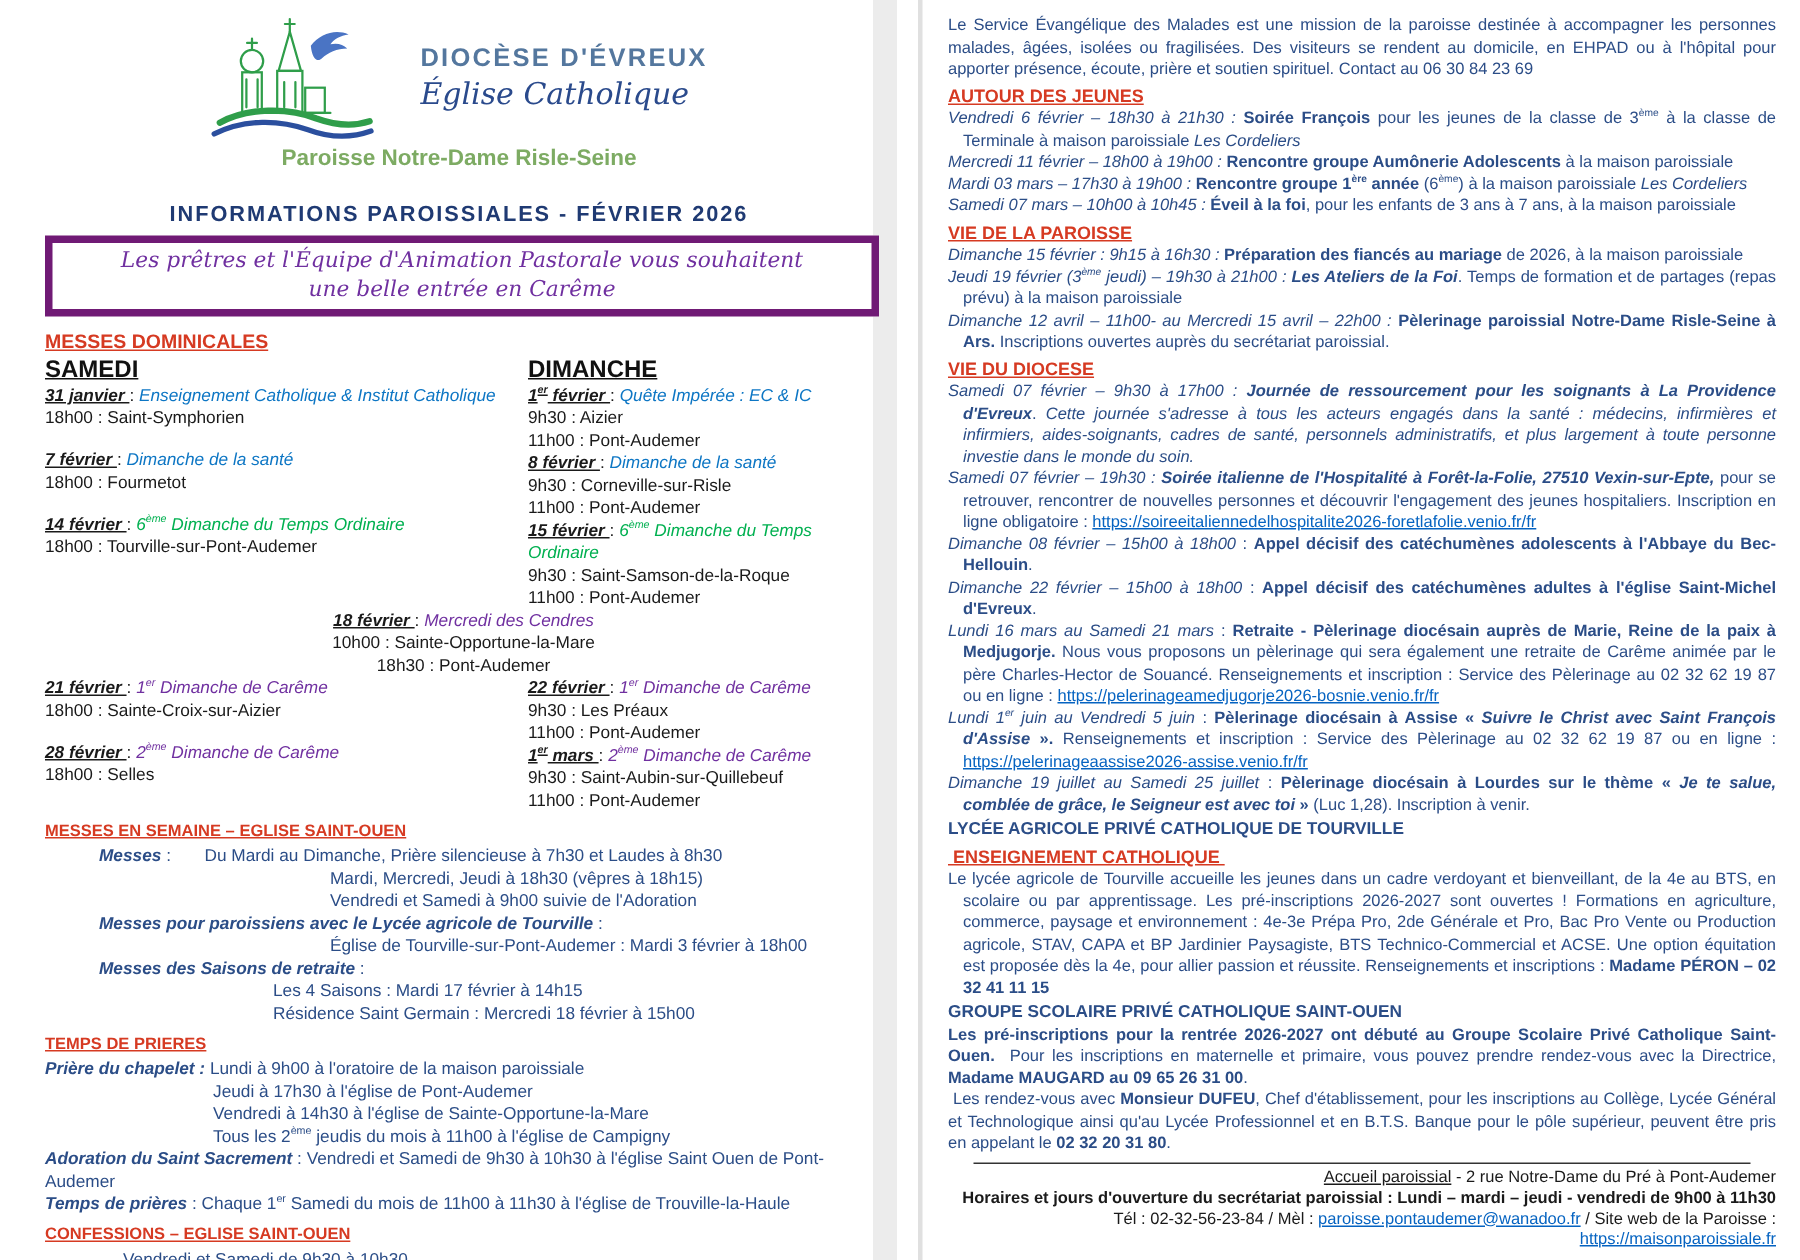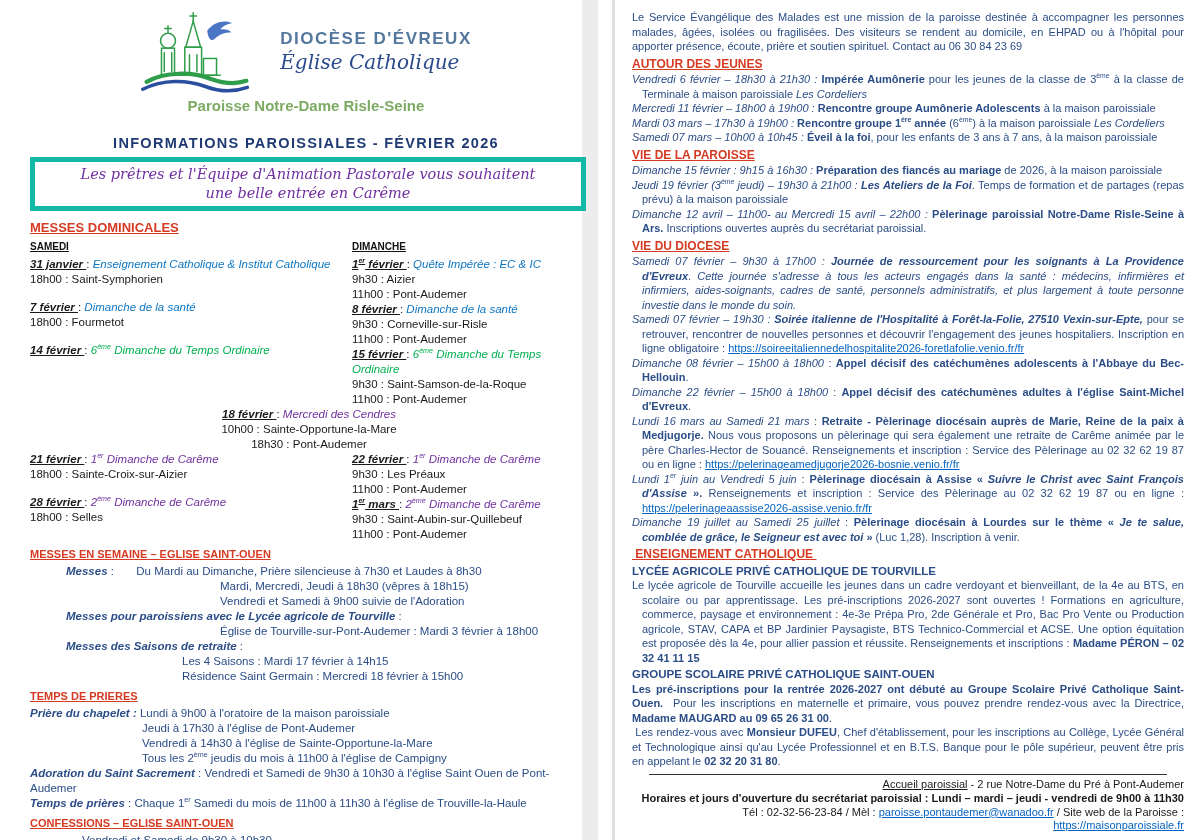--- a/index.html
+++ b/index.html
@@ -15,27 +15,27 @@
   .divider-band{position:absolute;left:582px;top:0;width:16px;height:840px;background:#ececec}
   .divider-line{position:absolute;left:612px;top:0;width:3px;height:840px;background:#e0e0e0}
 
   
   .page-left{position:absolute;left:0;top:0;width:612px;height:840px}
   .logo-row{display:flex;justify-content:center;align-items:center;gap:28px;margin-top:6px;height:90px}
   .logo-text .l1{font-size:17px;font-weight:bold;color:#54779e;letter-spacing:1.5px}
   .logo-text .l2{font-family:"DejaVu Serif",serif;font-style:italic;font-size:20px;color:#2a4a8c;margin-top:1px}
   .parish{text-align:center;color:#7dab63;font-weight:bold;font-size:15px;margin-top:1px}
   .doc-title{text-align:center;color:#1f3a73;font-weight:bold;font-size:14.5px;letter-spacing:1.3px;margin-top:21px}
-  .banner{margin:6px 26px 0 30px;border:5px solid #14b8a6;padding:3px 8px;text-align:center;background:#fff}
+  .banner{margin:6px 26px 0 30px;border:5px solid #701a75;padding:3px 8px;text-align:center;background:#fff}
   .banner .bl{font-family:"DejaVu Serif",serif;font-style:italic;color:var(--purple);font-size:14.5px;line-height:19px}
 
   .lbody{padding:7px 24px 0 30px;font-size:11.5px;line-height:15px}
   .lhead{color:var(--red);font-weight:bold;text-decoration:underline;font-size:11px;margin:5px 0 2px}
   .lhead.big{font-size:13px;margin-top:2px}
-  .lsub{color:#111;font-weight:bold;text-decoration:underline;font-size:10px;margin:2px 0 3px}
+  .lsub{color:#111;font-weight:bold;text-decoration:underline;font-size:16px;margin:2px 0 3px}
   .two-col{display:grid;grid-template-columns:322px 1fr}
 
   
   .page-right{position:absolute;left:630px;top:0;width:556px;height:840px;padding:10px 2px 0 2px;
               font-size:11px;line-height:14.5px;color:var(--navy)}
 
   
   .line{min-height:14px}
   .ctr{text-align:center}
   .gap{margin-bottom:13px}
@@ -117,20 +117,21 @@
 
       <div class="two-col">
         <div>
           <div class="lsub">SAMEDI</div>
           <div>
               <div class="line"><span class="t-d">31 janvier </span><span class="t-k">: </span><span class="t-bi">Enseignement Catholique &amp; Institut Catholique</span></div>
               <div class="line gap"><span class="t-k">18h00 : Saint-Symphorien</span></div>
               <div class="line"><span class="t-d">7 février </span><span class="t-k">: </span><span class="t-bi">Dimanche de la santé</span></div>
               <div class="line gap"><span class="t-k">18h00 : Fourmetot</span></div>
               <div class="line"><span class="t-d">14 février </span><span class="t-k">: </span><span class="t-gi">6</span><span class="t-gi t-sup">ème</span><span class="t-gi"> Dimanche du Temps Ordinaire</span></div>
+              <div class="line"><span class="t-k">18h00 : Tourville-sur-Pont-Audemer</span></div>
             </div>
         </div>
         <div>
           <div class="lsub">DIMANCHE</div>
           <div>
               <div class="line"><span class="t-d">1</span><span class="t-d t-sup">er</span><span class="t-d"> février </span><span class="t-k">: </span><span class="t-bi">Quête Impérée : EC &amp; IC</span></div>
               <div class="line"><span class="t-k">9h30 : Aizier</span></div>
               <div class="line"><span class="t-k">11h00 : Pont-Audemer</span></div>
               <div class="line"><span class="t-d">8 février </span><span class="t-k">: </span><span class="t-bi">Dimanche de la santé</span></div>
               <div class="line"><span class="t-k">9h30 : Corneville-sur-Risle</span></div>
@@ -193,38 +194,38 @@
         </div>
 
       <div class="lhead">SERVICE ÉVANGÉLIQUE DES MALADES</div>
     </div>
   </div>
 
   <div class="page-right">
     <div>
         <div class="line para flush"><span class="t-n">Le Service Évangélique des Malades est une mission de la paroisse destinée à accompagner les personnes malades, âgées, isolées ou fragilisées. Des visiteurs se rendent au domicile, en EHPAD ou à l'hôpital pour apporter présence, écoute, prière et soutien spirituel. Contact au 06 30 84 23 69</span></div>
         <div class="line head"><span class="t-h">AUTOUR DES JEUNES</span></div>
-        <div class="line para"><span class="t-ni">Vendredi 6 février – 18h30 à 21h30 : </span><span class="t-nb">Impérée Aumônerie</span><span class="t-n"> pour les jeunes de la classe de 3</span><span class="t-n t-sup">ème</span><span class="t-n"> à la classe de Terminale à maison paroissiale </span><span class="t-ni">Les Cordeliers</span></div>
+        <div class="line para"><span class="t-ni">Vendredi 6 février – 18h30 à 21h30 : </span><span class="t-nb">Soirée François</span><span class="t-n"> pour les jeunes de la classe de 3</span><span class="t-n t-sup">ème</span><span class="t-n"> à la classe de Terminale à maison paroissiale </span><span class="t-ni">Les Cordeliers</span></div>
         <div class="line para"><span class="t-ni">Mercredi 11 février – 18h00 à 19h00 : </span><span class="t-nb">Rencontre groupe Aumônerie Adolescents</span><span class="t-n"> à la maison paroissiale</span></div>
         <div class="line para"><span class="t-ni">Mardi 03 mars – 17h30 à 19h00 : </span><span class="t-nb">Rencontre groupe 1</span><span class="t-nb t-sup">ère</span><span class="t-nb"> année</span><span class="t-n"> (6</span><span class="t-n t-sup">ème</span><span class="t-n">) à la maison paroissiale </span><span class="t-ni">Les Cordeliers</span></div>
         <div class="line para"><span class="t-ni">Samedi 07 mars – 10h00 à 10h45 : </span><span class="t-nb">Éveil à la foi</span><span class="t-n">, pour les enfants de 3 ans à 7 ans, à la maison paroissiale</span></div>
         <div class="line head"><span class="t-h">VIE DE LA PAROISSE</span></div>
         <div class="line para"><span class="t-ni">Dimanche 15 février : 9h15 à 16h30 : </span><span class="t-nb">Préparation des fiancés au mariage</span><span class="t-n"> de 2026, à la maison paroissiale</span></div>
         <div class="line para"><span class="t-ni">Jeudi 19 février (3</span><span class="t-ni t-sup">ème</span><span class="t-ni"> jeudi) – 19h30 à 21h00 : </span><span class="t-nbi">Les Ateliers de la Foi</span><span class="t-n">. Temps de formation et de partages (repas prévu) à la maison paroissiale</span></div>
         <div class="line para"><span class="t-ni">Dimanche 12 avril – 11h00- au Mercredi 15 avril – 22h00 : </span><span class="t-nb">Pèlerinage paroissial Notre-Dame Risle-Seine à Ars.</span><span class="t-n"> Inscriptions ouvertes auprès du secrétariat paroissial.</span></div>
         <div class="line head"><span class="t-h">VIE DU DIOCESE</span></div>
         <div class="line para"><span class="t-ni">Samedi 07 février – 9h30 à 17h00 : </span><span class="t-nbi">Journée de ressourcement pour les soignants à La Providence d'Evreux</span><span class="t-n">. </span><span class="t-ni">Cette journée s'adresse à tous les acteurs engagés dans la santé : médecins, infirmières et infirmiers, aides-soignants, cadres de santé, personnels administratifs, et plus largement à toute personne investie dans le monde du soin.</span></div>
         <div class="line para"><span class="t-ni">Samedi 07 février – 19h30 : </span><span class="t-nbi">Soirée italienne de l'Hospitalité à Forêt-la-Folie, 27510 Vexin-sur-Epte,</span><span class="t-n"> pour se retrouver, rencontrer de nouvelles personnes et découvrir l'engagement des jeunes hospitaliers. Inscription en ligne obligatoire : </span><span class="t-l">https://soireeitaliennedelhospitalite2026-foretlafolie.venio.fr/fr</span></div>
         <div class="line para"><span class="t-ni">Dimanche 08 février – 15h00 à 18h00</span><span class="t-n"> : </span><span class="t-nb">Appel décisif des catéchumènes adolescents à l'Abbaye du Bec-Hellouin</span><span class="t-n">.</span></div>
         <div class="line para"><span class="t-ni">Dimanche 22 février – 15h00 à 18h00</span><span class="t-n"> : </span><span class="t-nb">Appel décisif des catéchumènes adultes à l'église Saint-Michel d'Evreux</span><span class="t-n">.</span></div>
         <div class="line para"><span class="t-ni">Lundi 16 mars au Samedi 21 mars</span><span class="t-n"> : </span><span class="t-nb">Retraite - Pèlerinage diocésain auprès de Marie, Reine de la paix à Medjugorje.</span><span class="t-n"> Nous vous proposons un pèlerinage qui sera également une retraite de Carême animée par le père Charles-Hector de Souancé. Renseignements et inscription : Service des Pèlerinage au 02 32 62 19 87 ou en ligne : </span><span class="t-l">https://pelerinageamedjugorje2026-bosnie.venio.fr/fr</span></div>
         <div class="line para"><span class="t-ni">Lundi 1</span><span class="t-ni t-sup">er</span><span class="t-ni"> juin au Vendredi 5 juin</span><span class="t-n"> : </span><span class="t-nb">Pèlerinage diocésain à Assise « </span><span class="t-nbi">Suivre le Christ avec Saint François d'Assise</span><span class="t-nb"> ».</span><span class="t-n"> Renseignements et inscription : Service des Pèlerinage au 02 32 62 19 87 ou en ligne : </span><span class="t-l">https://pelerinageaassise2026-assise.venio.fr/fr</span></div>
         <div class="line para"><span class="t-ni">Dimanche 19 juillet au Samedi 25 juillet</span><span class="t-n"> : </span><span class="t-nb">Pèlerinage diocésain à Lourdes sur le thème « </span><span class="t-nbi">Je te salue, comblée de grâce, le Seigneur est avec toi</span><span class="t-nb"> »</span><span class="t-n"> (Luc 1,28). Inscription à venir.</span></div>
+        <div class="line head2"><span class="t-nb">LYCÉE AGRICOLE PRIVÉ CATHOLIQUE DE TOURVILLE</span></div>
         <div class="line head"><span class="t-h">&nbsp;ENSEIGNEMENT CATHOLIQUE&nbsp;</span></div>
-        <div class="line head2"><span class="t-nb">LYCÉE AGRICOLE PRIVÉ CATHOLIQUE DE TOURVILLE</span></div>
         <div class="line para"><span class="t-n">Le lycée agricole de Tourville accueille les jeunes dans un cadre verdoyant et bienveillant, de la 4e au BTS, en scolaire ou par apprentissage. Les pré-inscriptions 2026-2027 sont ouvertes ! Formations en agriculture, commerce, paysage et environnement : 4e-3e Prépa Pro, 2de Générale et Pro, Bac Pro Vente ou Production agricole, STAV, CAPA et BP Jardinier Paysagiste, BTS Technico-Commercial et ACSE. Une option équitation est proposée dès la 4e, pour allier passion et réussite. Renseignements et inscriptions : </span><span class="t-nb">Madame PÉRON – 02 32 41 11 15</span></div>
         <div class="line head2"><span class="t-nb">GROUPE SCOLAIRE PRIVÉ CATHOLIQUE SAINT-OUEN</span></div>
         <div class="line para flush"><span class="t-nb">Les pré-inscriptions pour la rentrée 2026-2027 ont débuté au Groupe Scolaire Privé Catholique Saint-Ouen.</span><span class="t-n"> &nbsp;Pour les inscriptions en maternelle et primaire, vous pouvez prendre rendez-vous avec la Directrice, </span><span class="t-nb">Madame MAUGARD au 09 65 26 31 00</span><span class="t-n">.</span></div>
         <div class="line para flush"><span class="t-n">&nbsp;Les rendez-vous avec </span><span class="t-nb">Monsieur DUFEU</span><span class="t-n">, Chef d'établissement, pour les inscriptions au Collège, Lycée Général et Technologique ainsi qu'au Lycée Professionnel et en B.T.S. Banque pour le pôle supérieur, peuvent être pris en appelant le </span><span class="t-nb">02 32 20 31 80</span><span class="t-n">.</span></div>
       </div>
     <div class="footer">
       <div class="foot-rule"></div>
       <div>
           <div class="line ctr"><span class="t-k t-u">Accueil paroissial</span><span class="t-k"> - 2 rue Notre-Dame du Pré à Pont-Audemer</span></div>
           <div class="line ctr"><span class="t-kb">Horaires et jours d'ouverture du secrétariat paroissial : Lundi – mardi – jeudi - vendredi de 9h00 à 11h30</span></div>

